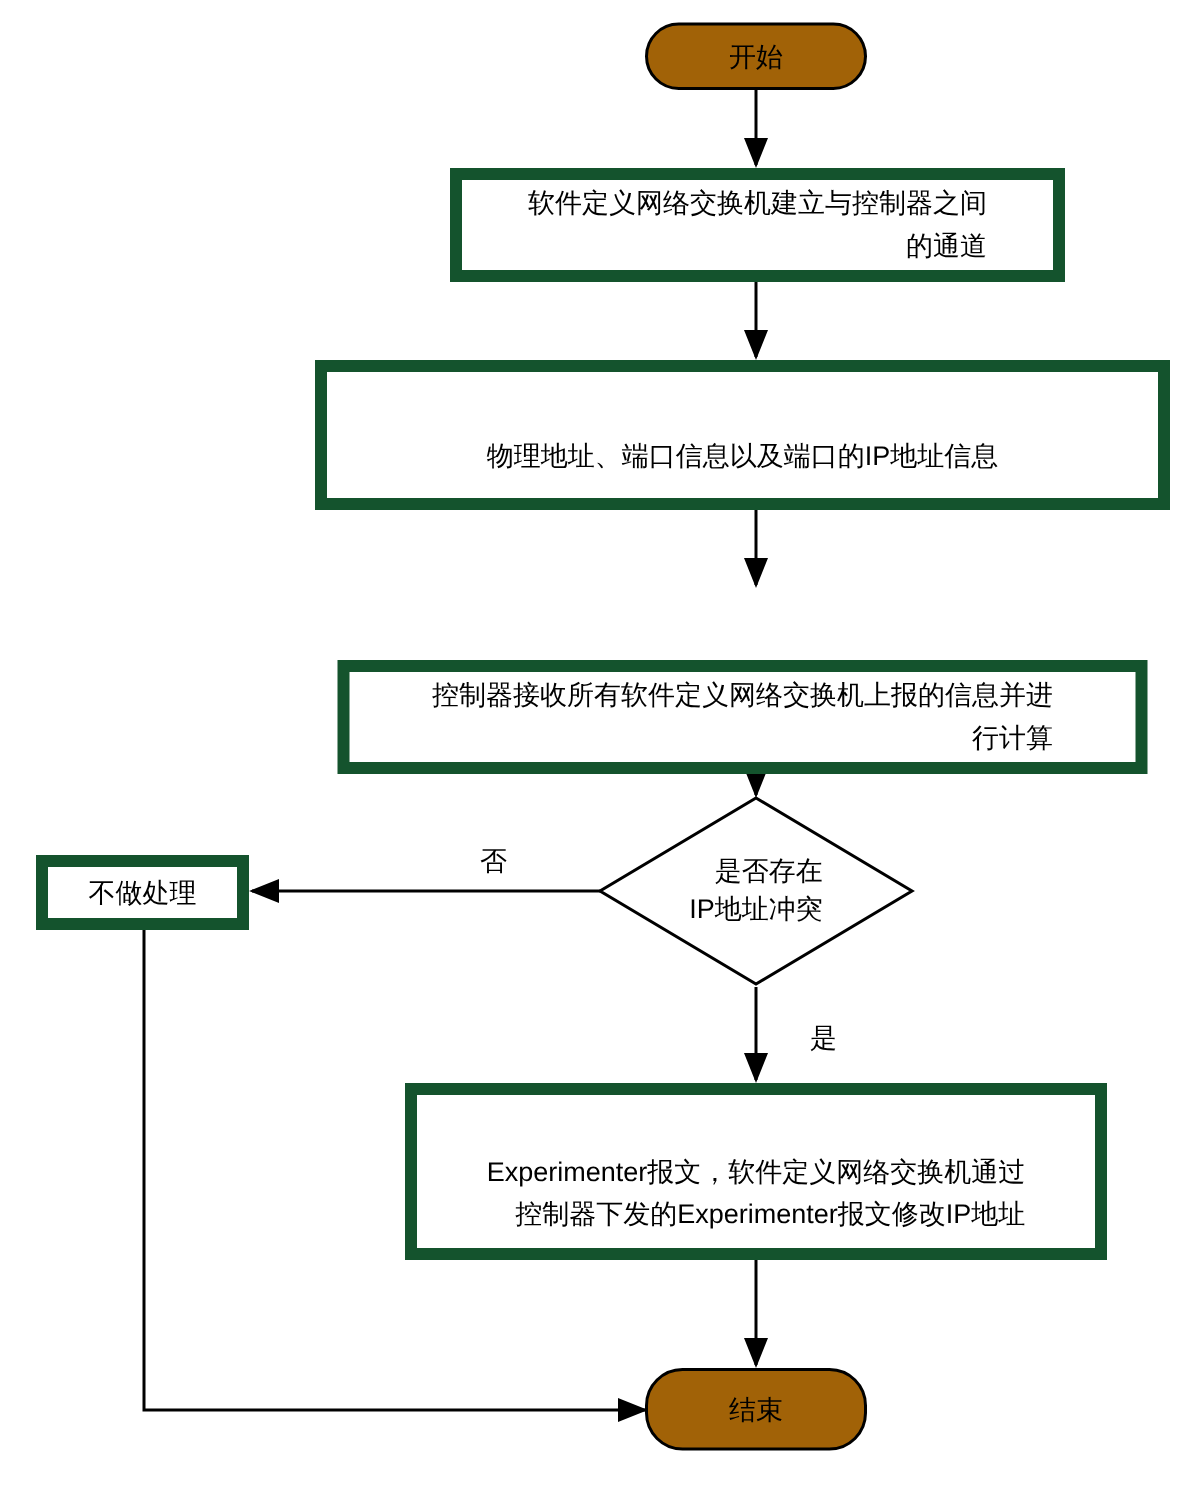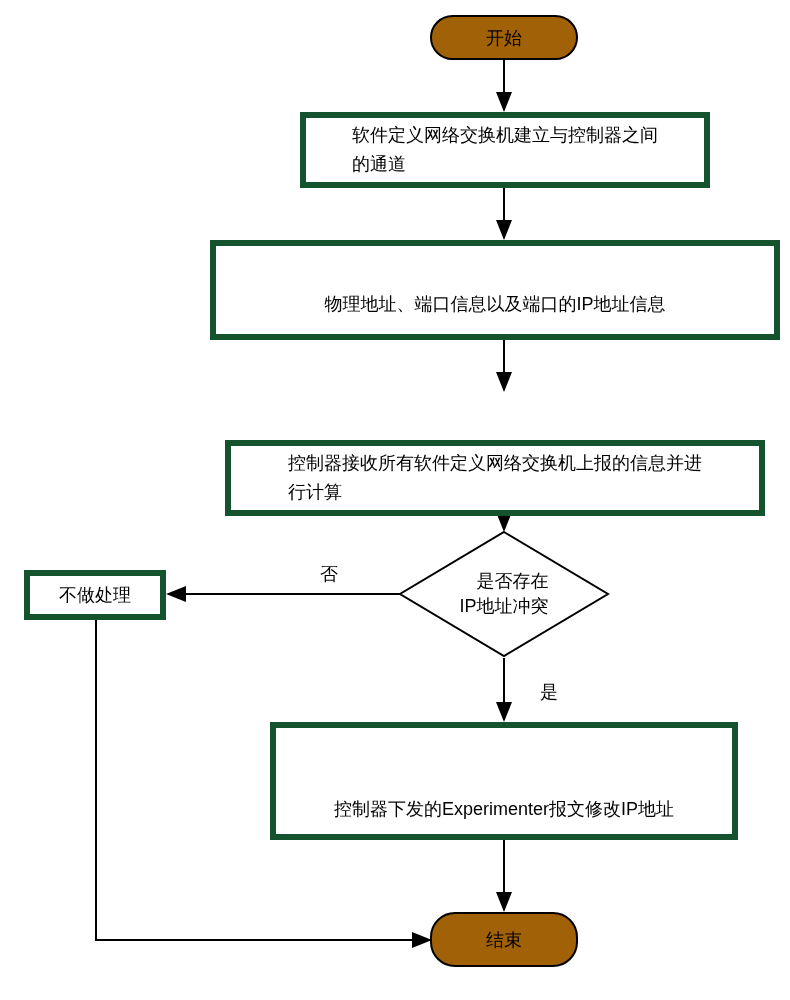--- a/index.html
+++ b/index.html
@@ -24,25 +24,25 @@
       position: absolute;
       border: 2px solid #000;
       border-radius: 25px;
       display: flex;
       align-items: center;
       justify-content: center;
       background: #a16207;
     }
     .process {
       position: absolute;
-      border: 6px solid #14532d;
+      border: 8px solid #14532d;
       display: flex;
       align-items: center;
       justify-content: center;
-      text-align: left;
+      text-align: right;
       padding: 0;
       background: #fff;
       line-height: 1.6;
     }
     .decision {
       position: absolute;
     }
     .decision svg {
       display: block;
     }
@@ -136,21 +136,21 @@
 
   <div class="label" style="left:540px; top:680px;">是</div>
 
   <div class="process" style="left:24px; top:570px; width:142px; height:50px;">
     <span>不做处理</span>
   </div>
 
   <div class="process" style="left:270px; top:722px; width:468px; height:118px;">
     <div>
       <br>
-      <br>
+      <span>Experimenter报文，软件定义网络交换机通过</span><br>
       <span>控制器下发的Experimenter报文修改IP地址</span>
     </div>
   </div>
 
   <div class="terminal" style="left:430px; top:912px; width:148px; height:55px;">
     <span>结束</span>
   </div>
 
 </div>
 

